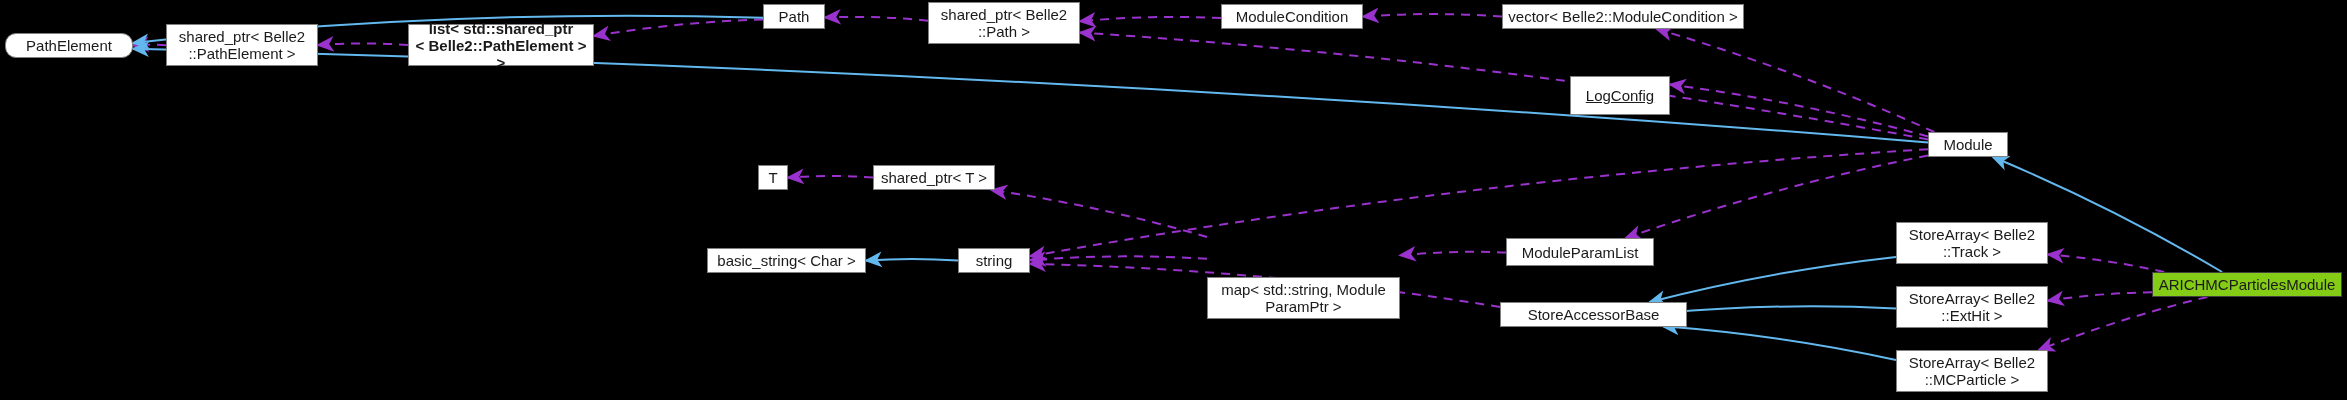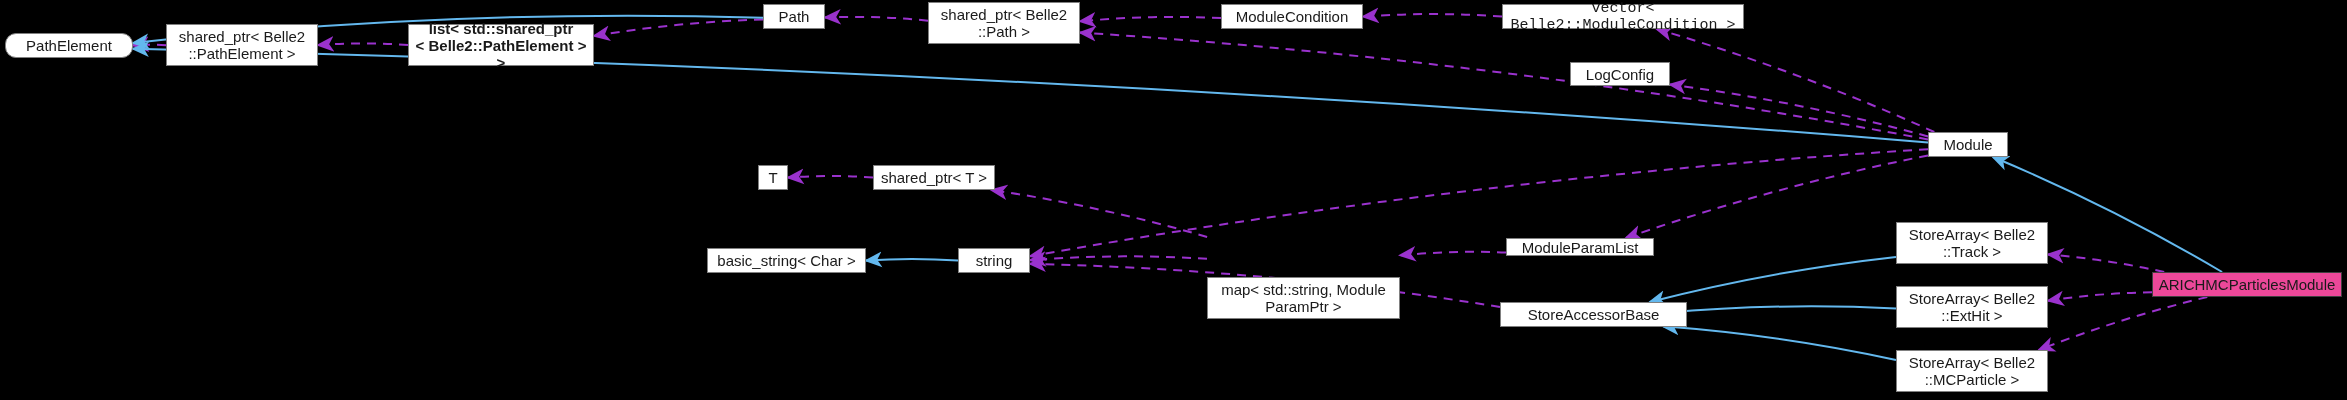--- a/index.html
+++ b/index.html
@@ -35,21 +35,21 @@
     text-align: center;
     display: flex;
     align-items: center;
     justify-content: center;
     white-space: pre-line;
     padding: 0 5px;
     cursor: pointer;
     z-index: 5;
   }
   .node.highlight {
-    background: #ec4899;
+    background: #84cc16;
     border: 1px solid #404040;
   }
 </style>
 </head>
 <body>
 
 <div id="canvas">
   <svg id="edge-layer" viewBox="0 0 2347 400" preserveAspectRatio="none">
     <defs>
       <marker id="arrow-blue" markerWidth="9" markerHeight="9" refX="8" refY="4.5" orient="auto" markerUnits="strokeWidth">
@@ -91,30 +91,30 @@
   <div id="nodes">
       <div class="node" style="left: 5px; top: 33px; width: 128px; height: 25px; border-radius: 11px;"><span>PathElement</span></div>
       <div class="node" style="left: 166px; top: 24px; width: 152px; height: 42px;"><span>shared_ptr&lt; Belle2
 ::PathElement &gt;</span></div>
       <div class="node" style="left: 408px; top: 24px; width: 186px; height: 42px; font-weight: bold;"><span>list&lt; std::shared_ptr
 &lt; Belle2::PathElement &gt; &gt;</span></div>
       <div class="node" style="left: 763px; top: 4px; width: 62px; height: 25px;"><span>Path</span></div>
       <div class="node" style="left: 928px; top: 2px; width: 152px; height: 42px;"><span>shared_ptr&lt; Belle2
 ::Path &gt;</span></div>
       <div class="node" style="left: 1221px; top: 4px; width: 142px; height: 25px;"><span>ModuleCondition</span></div>
-      <div class="node" style="left: 1502px; top: 4px; width: 242px; height: 25px; font-family: Liberation Mono, monospace;"><span>vector&lt; Belle2::ModuleCondition &gt;</span></div>
-      <div class="node" style="left: 1570px; top: 62px; width: 100px; height: 24px;"><span>LogConfig</span></div>
+      <div class="node" style="left: 1502px; top: 4px; width: 242px; height: 25px;"><span>vector&lt; Belle2::ModuleCondition &gt;</span></div>
+      <div class="node" style="left: 1570px; top: 76px; width: 100px; height: 39px; text-decoration: underline;"><span>LogConfig</span></div>
       <div class="node" style="left: 1928px; top: 132px; width: 80px; height: 25px;"><span>Module</span></div>
       <div class="node" style="left: 758px; top: 165px; width: 30px; height: 25px;"><span>T</span></div>
       <div class="node" style="left: 873px; top: 165px; width: 122px; height: 25px;"><span>shared_ptr&lt; T &gt;</span></div>
       <div class="node" style="left: 707px; top: 248px; width: 159px; height: 25px;"><span>basic_string&lt; Char &gt;</span></div>
       <div class="node" style="left: 958px; top: 248px; width: 72px; height: 25px;"><span>string</span></div>
       <div class="node" style="left: 1207px; top: 252px; width: 193px; height: 42px; margin-top: 25px;"><span>map&lt; std::string, Module
 ParamPtr &gt;</span></div>
-      <div class="node" style="left: 1506px; top: 238px; width: 148px; height: 18px;"><span>ModuleParamList</span></div>
+      <div class="node" style="left: 1506px; top: 238px; width: 148px; height: 28px;"><span>ModuleParamList</span></div>
       <div class="node" style="left: 1500px; top: 302px; width: 187px; height: 25px;"><span>StoreAccessorBase</span></div>
       <div class="node" style="left: 1896px; top: 222px; width: 152px; height: 42px;"><span>StoreArray&lt; Belle2
 ::Track &gt;</span></div>
       <div class="node" style="left: 1896px; top: 286px; width: 152px; height: 42px;"><span>StoreArray&lt; Belle2
 ::ExtHit &gt;</span></div>
       <div class="node" style="left: 1896px; top: 350px; width: 152px; height: 42px;"><span>StoreArray&lt; Belle2
 ::MCParticle &gt;</span></div>
       <div class="node highlight" style="left: 2152px; top: 272px; width: 190px; height: 25px;"><span>ARICHMCParticlesModule</span></div>
     </div>
 </div>

